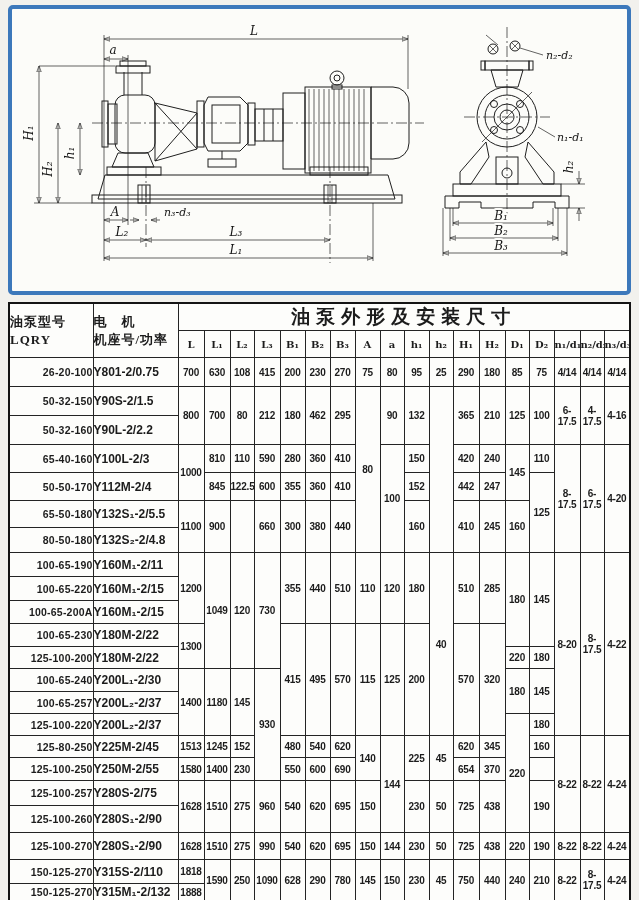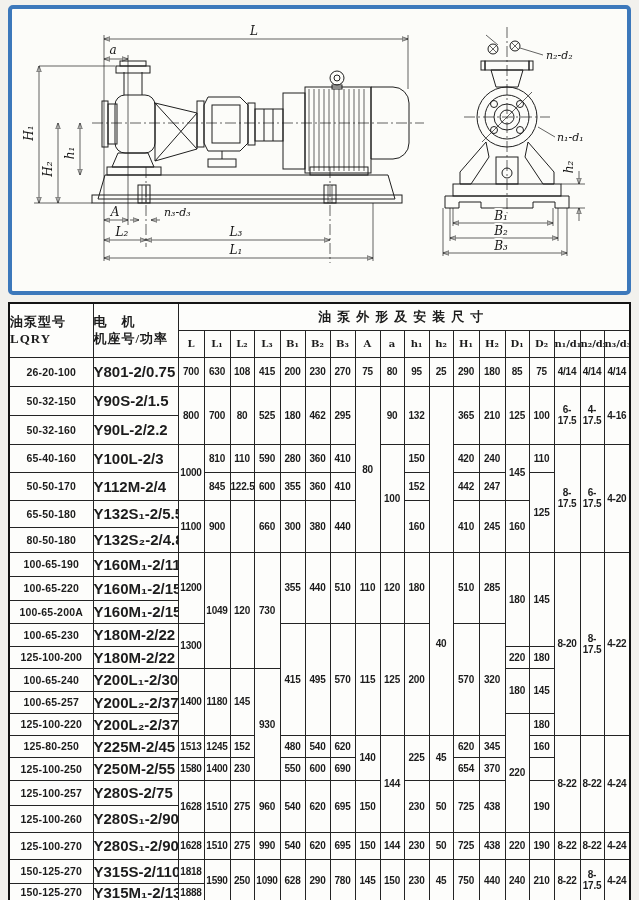--- a/index.html
+++ b/index.html
@@ -34,32 +34,32 @@
     border:1px solid #242424;padding:0;vertical-align:middle;
     overflow:hidden;
   }
   th.th-cjk{
     font-family:"Liberation Serif","DejaVu Serif",serif;
     font-size:13px;font-weight:bold;letter-spacing:1px;line-height:1.35;
     text-align:left;
   }
   th.th-span{
     font-family:"Liberation Serif","DejaVu Serif",serif;
-    font-size:13px;font-weight:bold;letter-spacing:6px;
+    font-size:19px;font-weight:bold;letter-spacing:6px;
   }
   th.th-dim{
     font-family:"DejaVu Serif","Liberation Serif",serif;
     font-size:10px;font-weight:bold;text-align:center;white-space:nowrap;
   }
   td.c-model{
-    font-size:10.5px;font-weight:600;text-align:center;padding-left:5px;
+    font-size:10.5px;font-weight:600;text-align:right;padding-left:5px;
     letter-spacing:0.2px;white-space:nowrap;
   }
   td.c-motor{
-    font-size:15px;font-weight:600;text-align:left;padding-left:4px;
+    font-size:12px;font-weight:600;text-align:left;padding-left:4px;
     white-space:nowrap;
   }
   td.c-dim{
     font-size:10px;font-weight:600;text-align:center;line-height:1.1;
     letter-spacing:-0.2px;
   }
 </style>
 </head>
 <body>
 
@@ -334,21 +334,21 @@
         <td class="c-dim">4/14</td>
         <td class="c-dim">4/14</td>
         <td class="c-dim">4/14</td>
       </tr>
       <tr style="height: 29px; margin-top: 13px;">
         <td class="c-model">50-32-150</td>
         <td class="c-motor">Y90S-2/1.5</td>
         <td class="c-dim" rowspan="2">800</td>
         <td class="c-dim" rowspan="2">700</td>
         <td class="c-dim" rowspan="2">80</td>
-        <td class="c-dim" rowspan="2">525</td>
+        <td class="c-dim" rowspan="2">212</td>
         <td class="c-dim" rowspan="2">180</td>
         <td class="c-dim" rowspan="2">462</td>
         <td class="c-dim" rowspan="2">295</td>
         <td class="c-dim" rowspan="6">80</td>
         <td class="c-dim" rowspan="2">90</td>
         <td class="c-dim" rowspan="2">132</td>
         <td class="c-dim" rowspan="6"></td>
         <td class="c-dim" rowspan="2">365</td>
         <td class="c-dim" rowspan="2">210</td>
         <td class="c-dim" rowspan="2">125</td>

